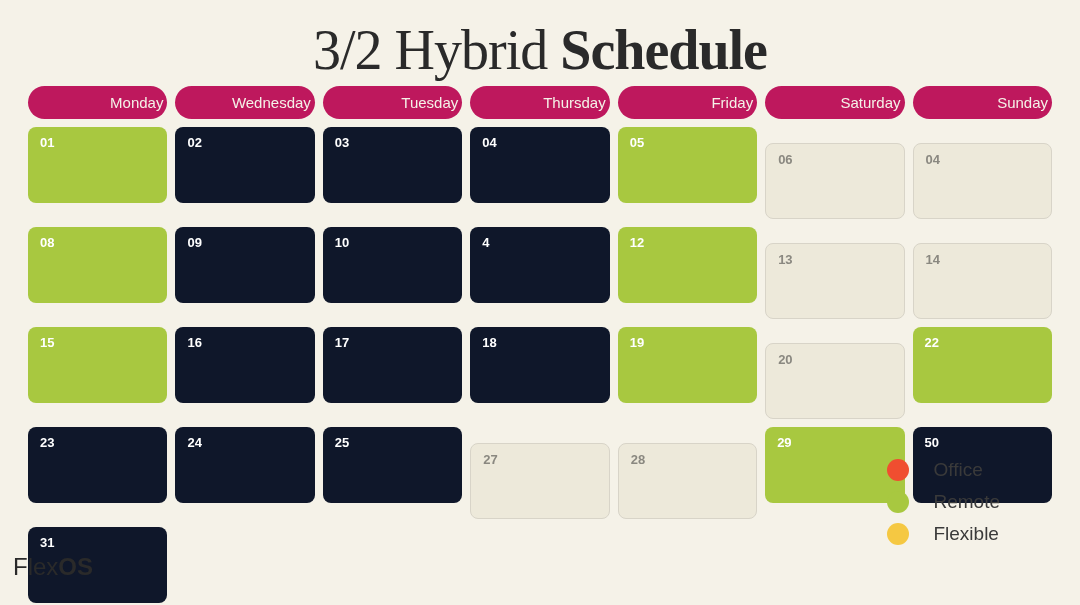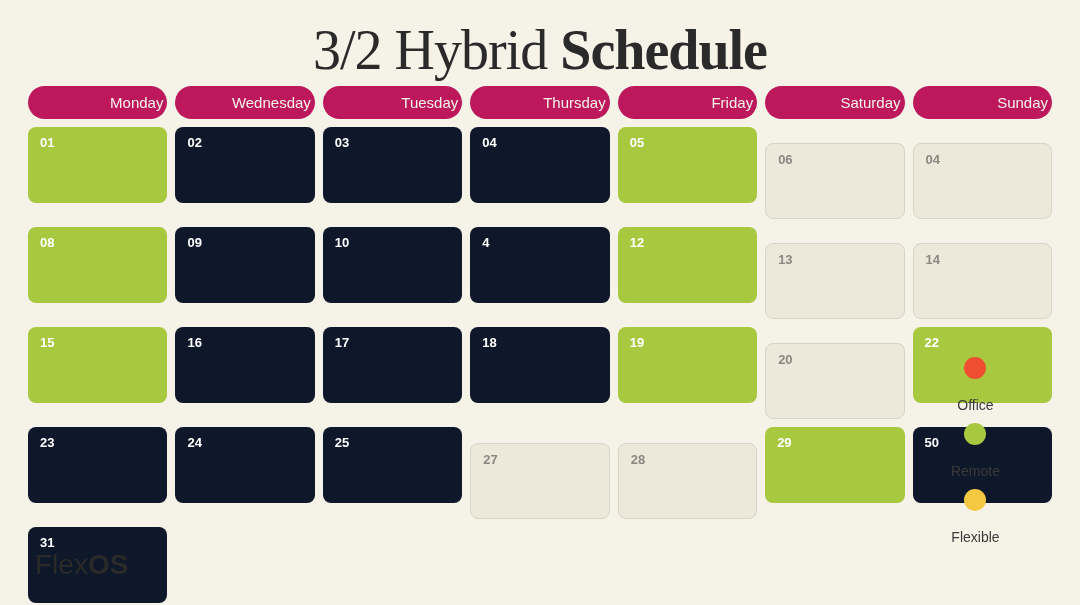--- a/index.html
+++ b/index.html
@@ -90,38 +90,37 @@
       bottom: 60px;
       right: 80px;
       display: flex;
       flex-direction: column;
       gap: 10px;
     }
 
     .legend-item {
       display: flex;
       align-items: center;
-      gap: 18px;
+      gap: 24px;
       font-family: Arial, sans-serif;
-      font-size: 14px;
+      font-size: 19px;
       color: #3a3a3a;
-      flex-direction: column;
     }
 
     .legend-dot {
       width: 22px;
       height: 22px;
       border-radius: 50%;
     }
 
     .logo {
       position: absolute;
       bottom: 24px;
-      left: 35px;
-      font-size: 28px;
+      left: 13px;
+      font-size: 24px;
       color: #2a2a2a;
       font-family: Arial, sans-serif;
       font-weight: 300;
     }
     .logo strong {
       font-weight: 800;
     }
   </style>
 </head>
 <body>

